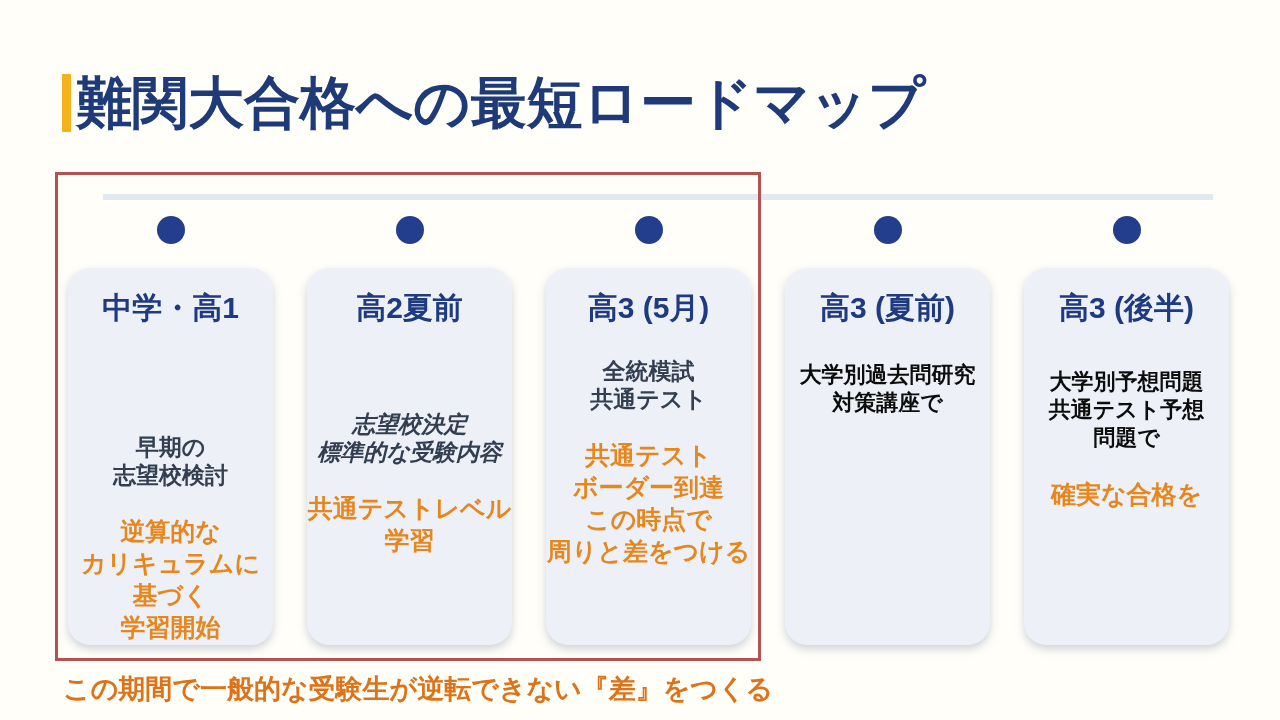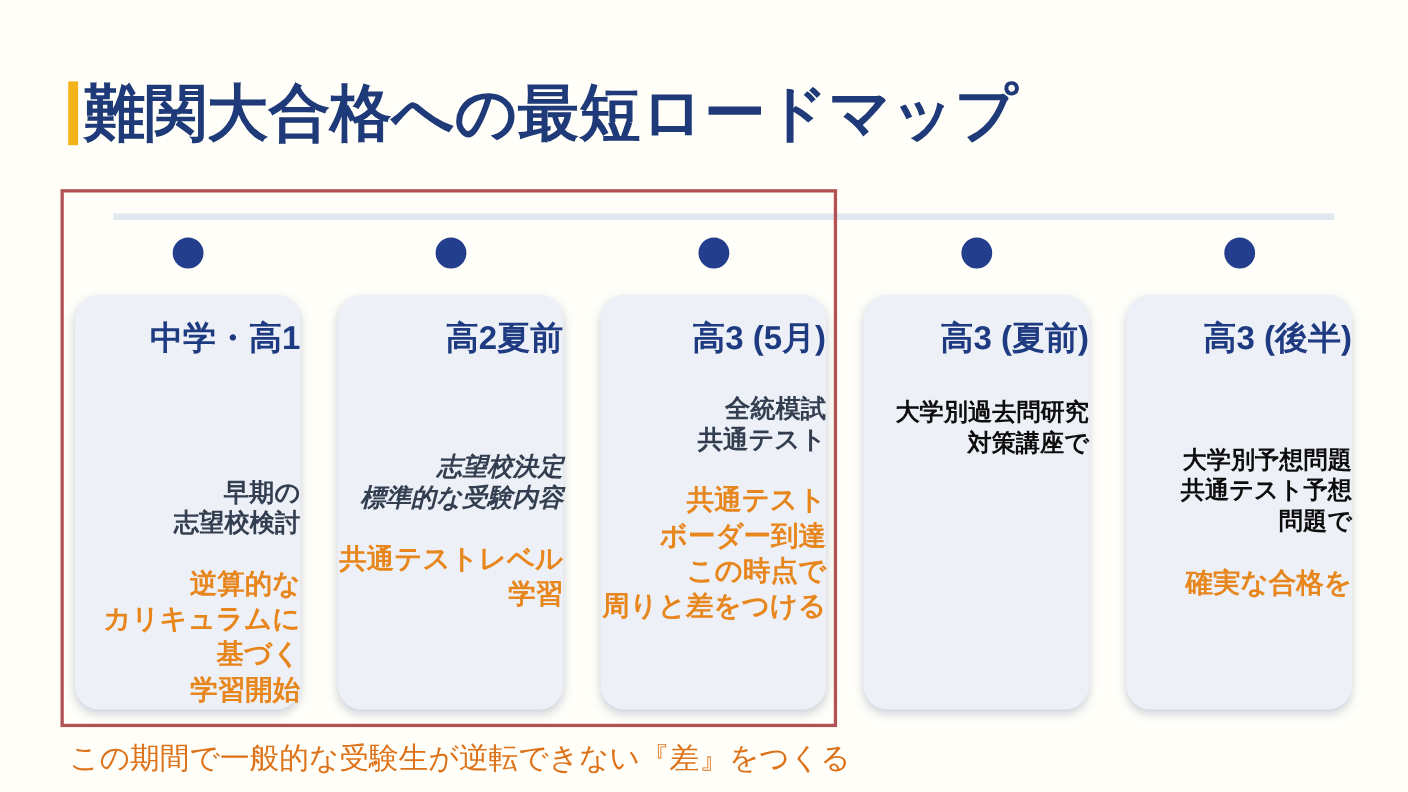--- a/index.html
+++ b/index.html
@@ -71,21 +71,21 @@
     position:absolute;left:68px;top:268px;
     width:1161px;
     display:flex;gap:34px;
   }
   .stage-card{
     width:205px;height:377px;flex:none;
     background:var(--card-bg);
     border-radius:22px;
     box-shadow:0 4px 9px rgba(125,140,165,.38);
     padding-top:20px;
-    text-align:right;
+    text-align:center;
   }
   .stage-card-title{
     font-size:30px;font-weight:700;
     color:var(--header-navy);
     line-height:40px;height:40px;
     white-space:nowrap;
   }
   .stage-card-body{
     font-size:23px;font-weight:700;
     line-height:28px;
@@ -97,37 +97,37 @@
     line-height:32px;
     color:var(--orange-card);
     margin-top:26px;
     white-space:pre-line;
   }
   
   .stage-card:nth-child(1) .stage-card-body{margin-top:105px;}
   .stage-card:nth-child(2) .stage-card-body{margin-top:82px;font-style:italic;}
   .stage-card:nth-child(3) .stage-card-body{margin-top:29px;}
   .stage-card:nth-child(4) .stage-card-body{margin-top:33px;}
-  .stage-card:nth-child(5) .stage-card-body{margin-top:76px;}
+  .stage-card:nth-child(5) .stage-card-body{margin-top:40px;}
   
   .stage-card:nth-child(4) .stage-card-body,
   .stage-card:nth-child(5) .stage-card-body{color:var(--near-black);font-size:22px;}
 
   
   .emphasis-box{
     position:absolute;left:55px;top:172px;
     width:706px;height:489px;
     border:3px solid var(--box-red);
     pointer-events:none;
   }
 
   
   .emphasis-caption{
     position:absolute;left:63px;top:673px;
-    font-size:27px;font-weight:400;
+    font-size:27px;font-weight:700;
     color:var(--orange-footer);
     white-space:nowrap;
     line-height:1.2;
   }
 </style>
 </head>
 <body>
 
 <div class="slide">
 

